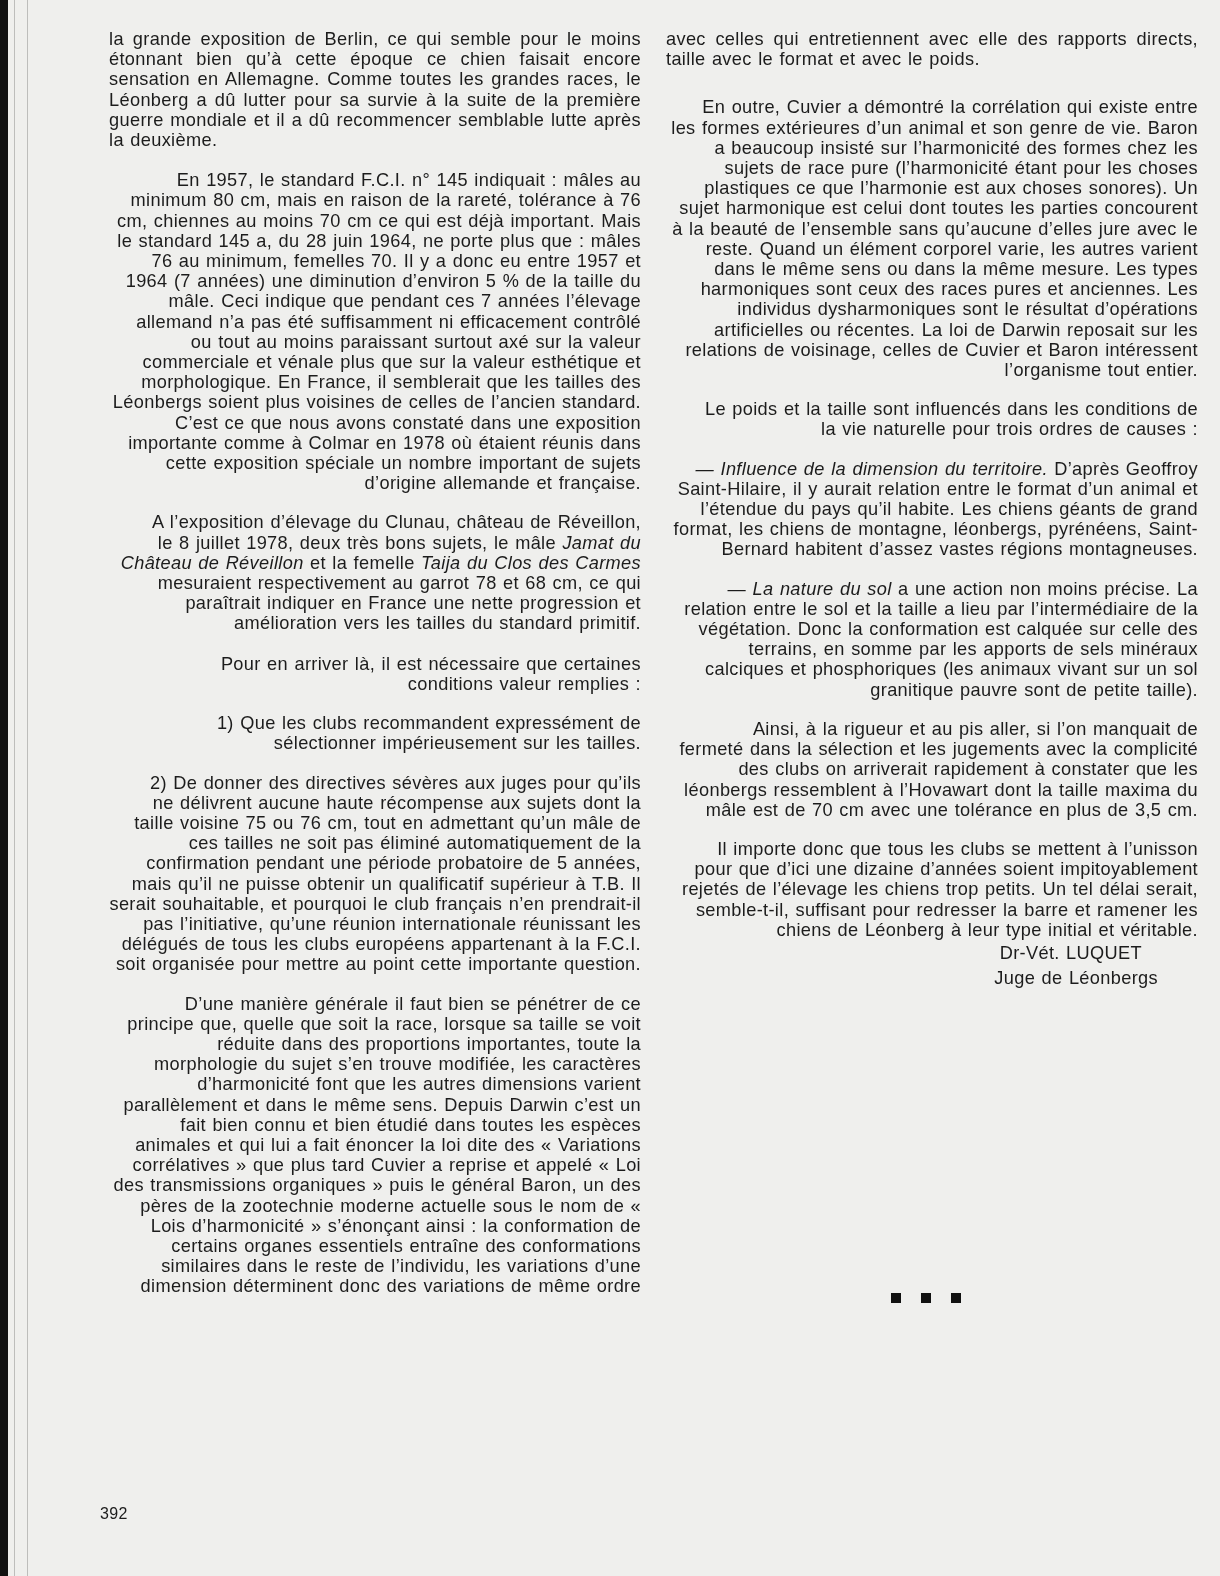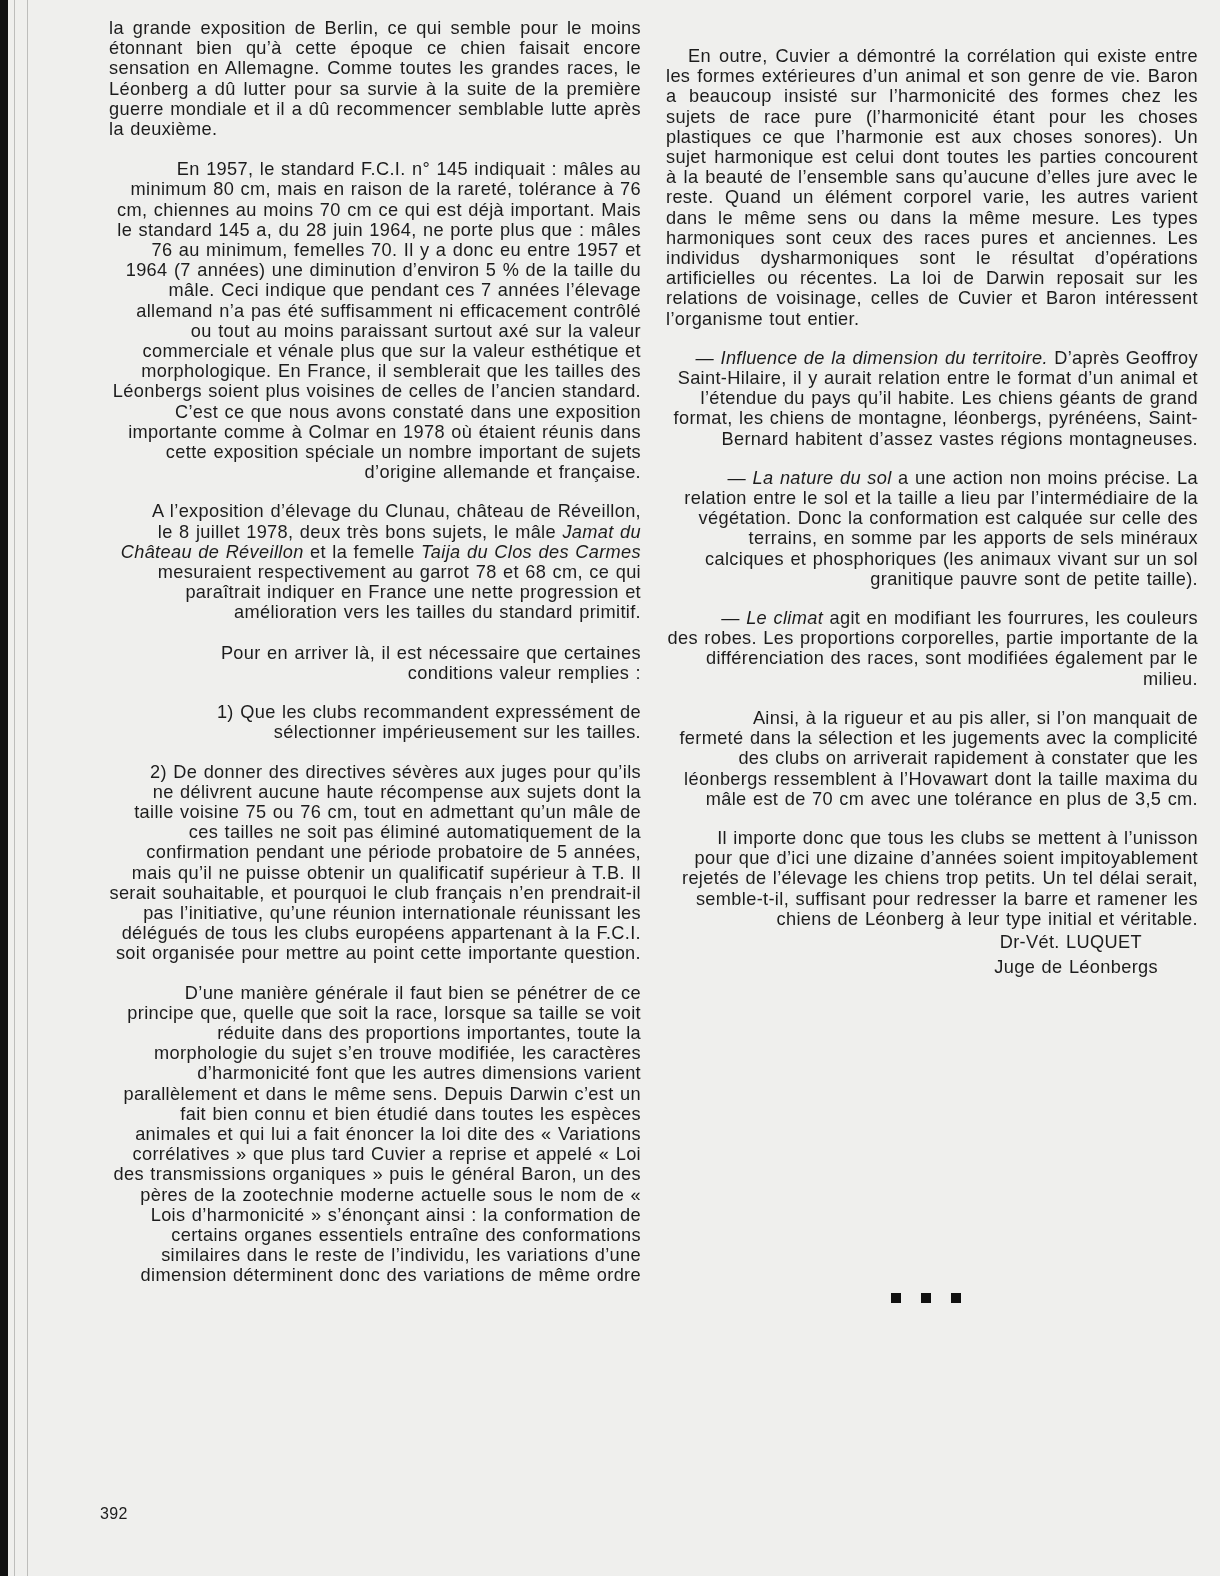--- a/index.html
+++ b/index.html
@@ -22,21 +22,21 @@
     font-size: 18.2px; line-height: 20.2px;
     text-align: justify;
     letter-spacing: 0.35px;
     word-spacing: 1px;
   }
   .col-left { left: 109px; }
   .col-right { left: 666px; }
   .column p { margin: 0; text-indent: 0; }
   .column p.indent { text-indent: 22px; }
   .column p + p { margin-top: 19px; text-align: right; }
-  .column p.first { margin-top: 0; }
+  .column p.first { margin-top: 11px; }
   .i { font-style: italic; }
   .sig {
     text-align: right; margin: 0;
   }
   .sig-name { margin-top: 3px !important; padding-right: 56px; }
   .sig-role { margin-top: 5px !important; padding-right: 40px; }
   .end-marks {
     position: absolute; left: 891px; top: 1293px;
     display: flex; gap: 20px;
   }
@@ -59,24 +59,25 @@
   <p class="first">la grande exposition de Berlin, ce qui semble pour le moins étonnant bien qu’à cette époque ce chien faisait encore sensation en Allemagne. Comme toutes les grandes races, le Léonberg a dû lutter pour sa survie à la suite de la première guerre mondiale et il a dû recommencer semblable lutte après la deuxième.</p>
   <p class="indent" style="margin-top:20px">En 1957, le standard F.C.I. n° 145 indiquait : mâles au minimum 80 cm, mais en raison de la rareté, tolérance à 76 cm, chiennes au moins 70 cm ce qui est déjà important. Mais le standard 145 a, du 28 juin 1964, ne porte plus que : mâles 76 au minimum, femelles 70. Il y a donc eu entre 1957 et 1964 (7 années) une diminution d’environ 5 % de la taille du mâle. Ceci indique que pendant ces 7 années l’élevage allemand n’a pas été suffisamment ni efficacement contrôlé ou tout au moins paraissant surtout axé sur la valeur commerciale et vénale plus que sur la valeur esthétique et morphologique. En France, il semblerait que les tailles des Léonbergs soient plus voisines de celles de l’ancien standard. C’est ce que nous avons constaté dans une exposition importante comme à Colmar en 1978 où étaient réunis dans cette exposition spéciale un nombre important de sujets d’origine allemande et française.</p>
   <p class="indent"><span>A l’exposition d’élevage du Clunau, château de Réveillon, le 8 juillet 1978, deux très bons sujets, le mâle </span><span class="i">Jamat du Château de Réveillon</span><span> et la femelle </span><span class="i">Taija du Clos des Carmes</span><span> mesuraient respectivement au garrot 78 et 68 cm, ce qui paraîtrait indiquer en France une nette progression et amélioration vers les tailles du standard primitif.</span></p>
   <p class="indent" style="margin-top:20px">Pour en arriver là, il est nécessaire que certaines conditions valeur remplies :</p>
   <p class="indent">1) Que les clubs recommandent expressément de sélectionner impérieusement sur les tailles.</p>
   <p class="indent">2) De donner des directives sévères aux juges pour qu’ils ne délivrent aucune haute récompense aux sujets dont la taille voisine 75 ou 76 cm, tout en admettant qu’un mâle de ces tailles ne soit pas éliminé automatiquement de la confirmation pendant une période probatoire de 5 années, mais qu’il ne puisse obtenir un qualificatif supérieur à T.B. Il serait souhaitable, et pourquoi le club français n’en prendrait-il pas l’initiative, qu’une réunion internationale réunissant les délégués de tous les clubs européens appartenant à la F.C.I. soit organisée pour mettre au point cette importante question.</p>
   <p class="indent">D’une manière générale il faut bien se pénétrer de ce principe que, quelle que soit la race, lorsque sa taille se voit réduite dans des proportions importantes, toute la morphologie du sujet s’en trouve modifiée, les caractères d’harmonicité font que les autres dimensions varient parallèlement et dans le même sens. Depuis Darwin c’est un fait bien connu et bien étudié dans toutes les espèces animales et qui lui a fait énoncer la loi dite des « Variations corrélatives » que plus tard Cuvier a reprise et appelé « Loi des transmissions organiques » puis le général Baron, un des pères de la zootechnie moderne actuelle sous le nom de « Lois d’harmonicité » s’énonçant ainsi : la conformation de certains organes essentiels entraîne des conformations similaires dans le reste de l’individu, les variations d’une dimension déterminent donc des variations de même ordre</p>
 </article>
 
 <article class="column col-right">
+  <p class="first">avec celles qui entretiennent avec elle des rapports directs, taille avec le format et avec le poids.</p>
   <p class="indent" style="margin-top:28px">En outre, Cuvier a démontré la corrélation qui existe entre les formes extérieures d’un animal et son genre de vie. Baron a beaucoup insisté sur l’harmonicité des formes chez les sujets de race pure (l’harmonicité étant pour les choses plastiques ce que l’harmonie est aux choses sonores). Un sujet harmonique est celui dont toutes les parties concourent à la beauté de l’ensemble sans qu’aucune d’elles jure avec le reste. Quand un élément corporel varie, les autres varient dans le même sens ou dans la même mesure. Les types harmoniques sont ceux des races pures et anciennes. Les individus dysharmoniques sont le résultat d’opérations artificielles ou récentes. La loi de Darwin reposait sur les relations de voisinage, celles de Cuvier et Baron intéressent l’organisme tout entier.</p>
+  <p class="indent">Le poids et la taille sont influencés dans les conditions de la vie naturelle pour trois ordres de causes :</p>
   <p class="indent"><span class="i">— Influence de la dimension du territoire.</span><span> D’après Geoffroy Saint-Hilaire, il y aurait relation entre le format d’un animal et l’étendue du pays qu’il habite. Les chiens géants de grand format, les chiens de montagne, léonbergs, pyrénéens, Saint-Bernard habitent d’assez vastes régions montagneuses.</span></p>
   <p class="indent"><span>— </span><span class="i">La nature du sol</span><span> a une action non moins précise. La relation entre le sol et la taille a lieu par l’intermédiaire de la végétation. Donc la conformation est calquée sur celle des terrains, en somme par les apports de sels minéraux calciques et phosphoriques (les animaux vivant sur un sol granitique pauvre sont de petite taille).</span></p>
-  <p class="indent"><span>— </span><span class="i">Le climat</span><span> agit en modifiant les fourrures, les couleurs des robes. Les proportions corporelles, partie importante de la différenciation des races, sont modifiées également par le milieu.</span></p>
   <p class="indent">Ainsi, à la rigueur et au pis aller, si l’on manquait de fermeté dans la sélection et les jugements avec la complicité des clubs on arriverait rapidement à constater que les léonbergs ressemblent à l’Hovawart dont la taille maxima du mâle est de 70 cm avec une tolérance en plus de 3,5 cm.</p>
   <p class="indent">Il importe donc que tous les clubs se mettent à l’unisson pour que d’ici une dizaine d’années soient impitoyablement rejetés de l’élevage les chiens trop petits. Un tel délai serait, semble-t-il, suffisant pour redresser la barre et ramener les chiens de Léonberg à leur type initial et véritable.</p>
   <p class="sig sig-name">Dr-Vét. LUQUET</p>
   <p class="sig sig-role">Juge de Léonbergs</p>
 </article>
 
 <div class="end-marks">
   <span></span>
   <span></span>
   <span></span>

